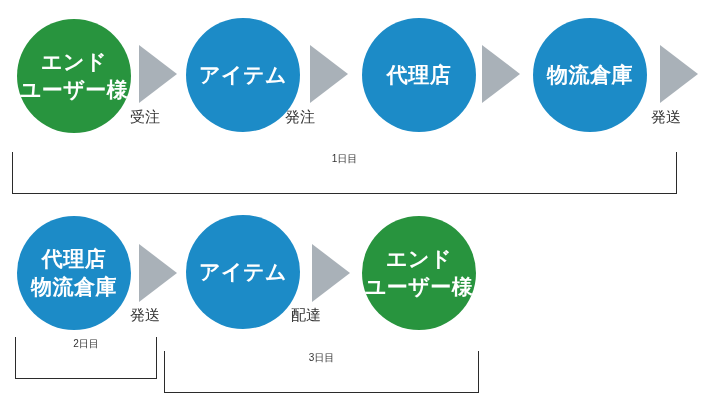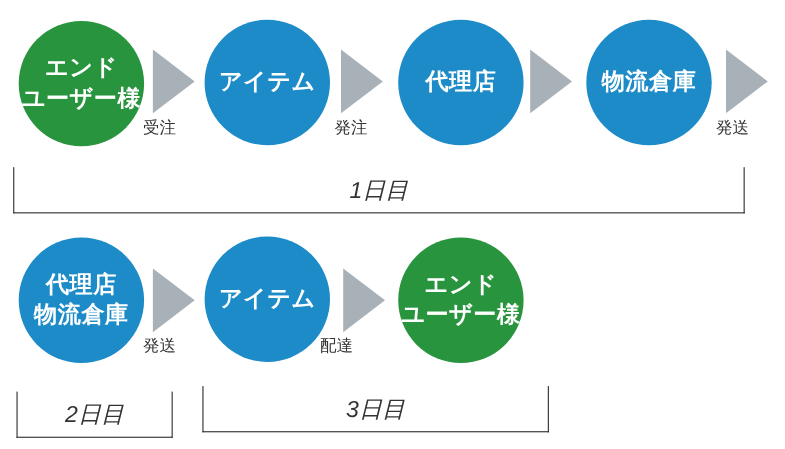--- a/index.html
+++ b/index.html
@@ -50,50 +50,49 @@
     white-space: pre-line;
   }
   .alabel.center { width: 56px; }
   .bracket {
     position: absolute;
     height: 41px;
     border-left: 1.5px solid var(--line, #2b2b2b);
     border-right: 1.5px solid var(--line, #2b2b2b);
     border-bottom: 1.5px solid var(--line, #2b2b2b);
     display: flex;
-    align-items: center;
+    align-items: flex-start;
     justify-content: center;
-    font-size: 21px;
+    font-size: 10px;
     color: var(--text, #333333);
-    font-style: italic;
   }
   
   .c1 { left: 17px;  top: 19px; }
   .c2 { left: 186px; top: 18px; }
   .c3 { left: 362px; top: 18px; }
   .c4 { left: 533px; top: 18px; }
   .t1 { left: 139px; top: 45px; }
   .t2 { left: 310px; top: 45px; }
   .t3 { left: 482px; top: 45px; }
   .t4 { left: 660px; top: 45px; }
   .l1 { left: 130px; top: 108px; }
-  .l2 { left: 304px; top: 108px; }
+  .l2 { left: 285px; top: 108px; }
   .l3 { left: 482px; top: 109px; }
   .l4 { left: 651px; top: 108px; }
   .b1 { left: 12px;  top: 152px; width: 663px; }
   
   .c5 { left: 17px;  top: 216px; }
   .c6 { left: 186px; top: 215px; }
   .c7 { left: 362px; top: 216px; }
   .t5 { left: 139px; top: 244px; }
   .t6 { left: 312px; top: 244px; }
   .l5 { left: 130px; top: 306px; }
   .l6 { left: 291px; top: 306px; }
-  .b2 { left: 15px;  top: 356px; width: 140px; }
-  .b3 { left: 164px; top: 351px; width: 313px; margin-left: 20px; }
+  .b2 { left: 15px;  top: 337px; width: 140px; }
+  .b3 { left: 164px; top: 351px; width: 313px; }
 </style>
 </head>
 <body>
 
 <div class="canvas">
 
   <div class="circle green c1">エンド
 ユーザー様</div>
   <div class="tri t1"></div>
   <div class="alabel center l1">受注</div>

